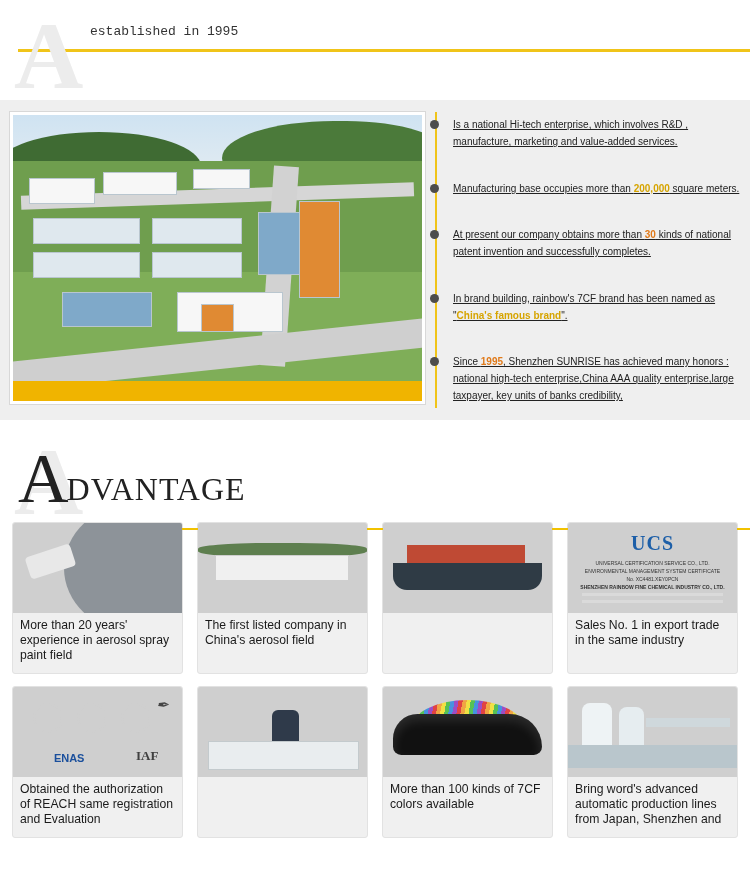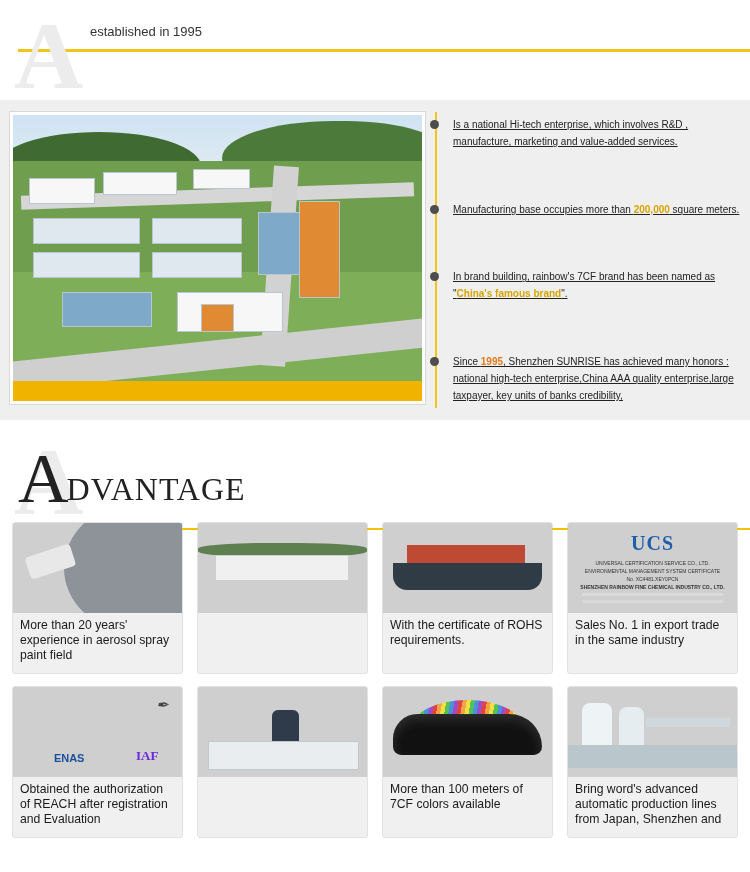--- a/index.html
+++ b/index.html
@@ -50,21 +50,21 @@
     color: #ececec;
     z-index: 0;
     font-weight: bold;
   }
   .heading .fg { position: relative; z-index: 1; white-space: nowrap; }
   .subtitle {
     font-size: 13px;
     color: #333;
     margin-left: 72px;
     margin-top: 2px;
-    font-family: Liberation Sans, sans-serif;
+    font-family: Liberation Mono, monospace;
   }
   .rule {
     height: 3px;
     background: #f0c419;
     margin: 10px 0 0 0;
     width: 750px;
   }
   .rule.thin { height: 2px; background: #f2c200; }
 
   
@@ -185,21 +185,21 @@
   .t-ship:after { content:""; position:absolute; left:6%; top:44%; width:88%; height:30%; background:#2f3b45; border-radius:0 0 14px 14px; }
   .t-ship:before { content:""; position:absolute; left:14%; top:24%; width:70%; height:22%; background:#bf4a34; }
 
   .t-cert { background: #ffffff; }
   .t-cert .certline { position:absolute; left:8%; height:3px; background:#dadada; width:84%; }
   .t-cert .ucs { position:absolute; left:50%; top:10%; transform:translateX(-50%); font-family:"Liberation Serif", serif; font-size:20px; color:#1d5fa8; font-weight:bold; letter-spacing:1px; }
 
   .t-reach { background: #ffffff; }
   .t-reach .ring { position:absolute; width:30px; height:30px; border:2px solid #cfcfcf; border-radius:50%; top:18%; }
   .t-reach .enas { position:absolute; left:10%; bottom:14%; font-size:11px; color:#1a4f9c; font-weight:bold; font-family:"Liberation Sans",sans-serif;padding-left:24px;}
-  .t-reach .iaf { position:absolute; right:14%; bottom:14%; font-size:13px; color:#6d28d9; font-weight:bold; font-family:"Liberation Serif",serif;}
+  .t-reach .iaf { position:absolute; right:14%; bottom:14%; font-size:13px; color:#404040; font-weight:bold; font-family:"Liberation Serif",serif;}
   .t-reach .sig { position:absolute; right:8%; top:10%; font-family:"Liberation Serif", serif; font-style:italic; font-size:15px; color:#444; }
 
   .t-line { background: linear-gradient(#7fa36b 0%, #6d9a57 40%, #dfe6e8 40%, #c9d2d6 100%); }
   .t-line:after { content:""; position:absolute; left:6%; bottom:8%; width:88%; height:30%; background:#e9edef; border:1px solid #c3cacd; }
   .t-line .worker { position:absolute; left:44%; top:26%; width:16%; height:44%; background:#2f3a4a; border-radius:6px 6px 0 0; }
 
   .t-car { background: #000; }
   .t-car .body { position:absolute; left:6%; top:30%; width:88%; height:46%; background:#111; border-radius:30px 40px 10px 10px; box-shadow: inset 0 6px 12px rgba(255,255,255,.12); }
   .t-car .fan { position:absolute; left:16%; top:14%; width:68%; height:42%;
     background: repeating-linear-gradient(100deg,#e23b3b 0 4px,#f2a23c 4px 8px,#f2e23c 8px 12px,#4fc04f 12px 16px,#3f8fe0 16px 20px,#9a46c4 20px 24px);
@@ -253,20 +253,24 @@
       <div class="bullet">
         <span class="dot"></span>
         <span>Is a national Hi-tech enterprise, which involves R&amp;D , manufacture, marketing and value-added services.</span>
       </div>
       <div class="bullet">
         <span class="dot"></span>
         <span>Manufacturing base occupies more than </span><span class="hl-yellow">200,000</span><span> square meters.</span>
       </div>
       <div class="bullet">
         <span class="dot"></span>
+        <span>At present our company obtains more than </span><span class="hl-orange">30</span><span> kinds of national patent invention and successfully completes.</span>
+      </div>
+      <div class="bullet">
+        <span class="dot"></span>
         <span>In brand building, rainbow's 7CF brand has been named as "</span><span class="hl-yellow">China's famous brand</span><span>".</span>
       </div>
       <div class="bullet">
         <span class="dot"></span>
         <span>Since </span><span class="hl-orange">1995</span><span>, Shenzhen SUNRISE has achieved many honors : national high-tech enterprise,China AAA quality enterprise,large taxpayer, key units of banks credibility,</span>
       </div>
     </div>
   </div>
 
   <div class="adv-header">
@@ -281,25 +285,25 @@
 
   <div class="grid">
 
     <div class="card">
       <div class="thumb t-spray"></div>
       <div class="cap">More than 20 years' experience in aerosol spray paint field</div>
     </div>
 
     <div class="card">
       <div class="thumb t-plant"></div>
+      <div class="cap">The first listed company in China's aerosol field</div>
     </div>
 
     <div class="card">
       <div class="thumb t-ship"></div>
-      <div class="cap">With the certificate of ROHS requirements.</div>
     </div>
 
     <div class="card">
       <div class="thumb t-cert">
         <div class="ucs">UCS</div>
         <div style="position:absolute;left:4%;top:40%;width:92%;font-size:5px;line-height:8px;color:#333;text-align:center;font-family:'Liberation Sans',sans-serif;">
           <div>UNIVERSAL CERTIFICATION SERVICE CO., LTD.</div>
           <div>ENVIRONMENTAL MANAGEMENT SYSTEM CERTIFICATE</div>
           <div>No. XC4481.XEY0PCN</div>
           <div style="font-weight:bold;">SHENZHEN RAINBOW FINE CHEMICAL INDUSTRY CO., LTD.</div>
@@ -312,35 +316,35 @@
 
     <div class="card">
       <div class="thumb t-reach">
         <div class="ring" style="left:12%"></div>
         <div class="ring" style="left:38%"></div>
         <div class="ring" style="left:64%"></div>
         <div class="sig">✒</div>
         <div class="enas">ENAS</div>
         <div class="iaf">IAF</div>
       </div>
-      <div class="cap">Obtained the authorization of REACH after registration and Evaluation</div>
+      <div class="cap">Obtained the authorization of REACH same registration and Evaluation</div>
     </div>
 
     <div class="card">
       <div class="thumb t-line">
         <div class="worker"></div>
       </div>
     </div>
 
     <div class="card">
       <div class="thumb t-car">
         <div class="fan"></div>
         <div class="body"></div>
       </div>
-      <div class="cap">More than 100 meters of 7CF colors available</div>
+      <div class="cap">More than 100 kinds of 7CF colors available</div>
     </div>
 
     <div class="card">
       <div class="thumb t-conv">
         <div class="person"></div>
         <div class="person2"></div>
         <div class="bar"></div>
       </div>
       <div class="cap">Bring word's advanced automatic production lines from Japan, Shenzhen and</div>
     </div>

